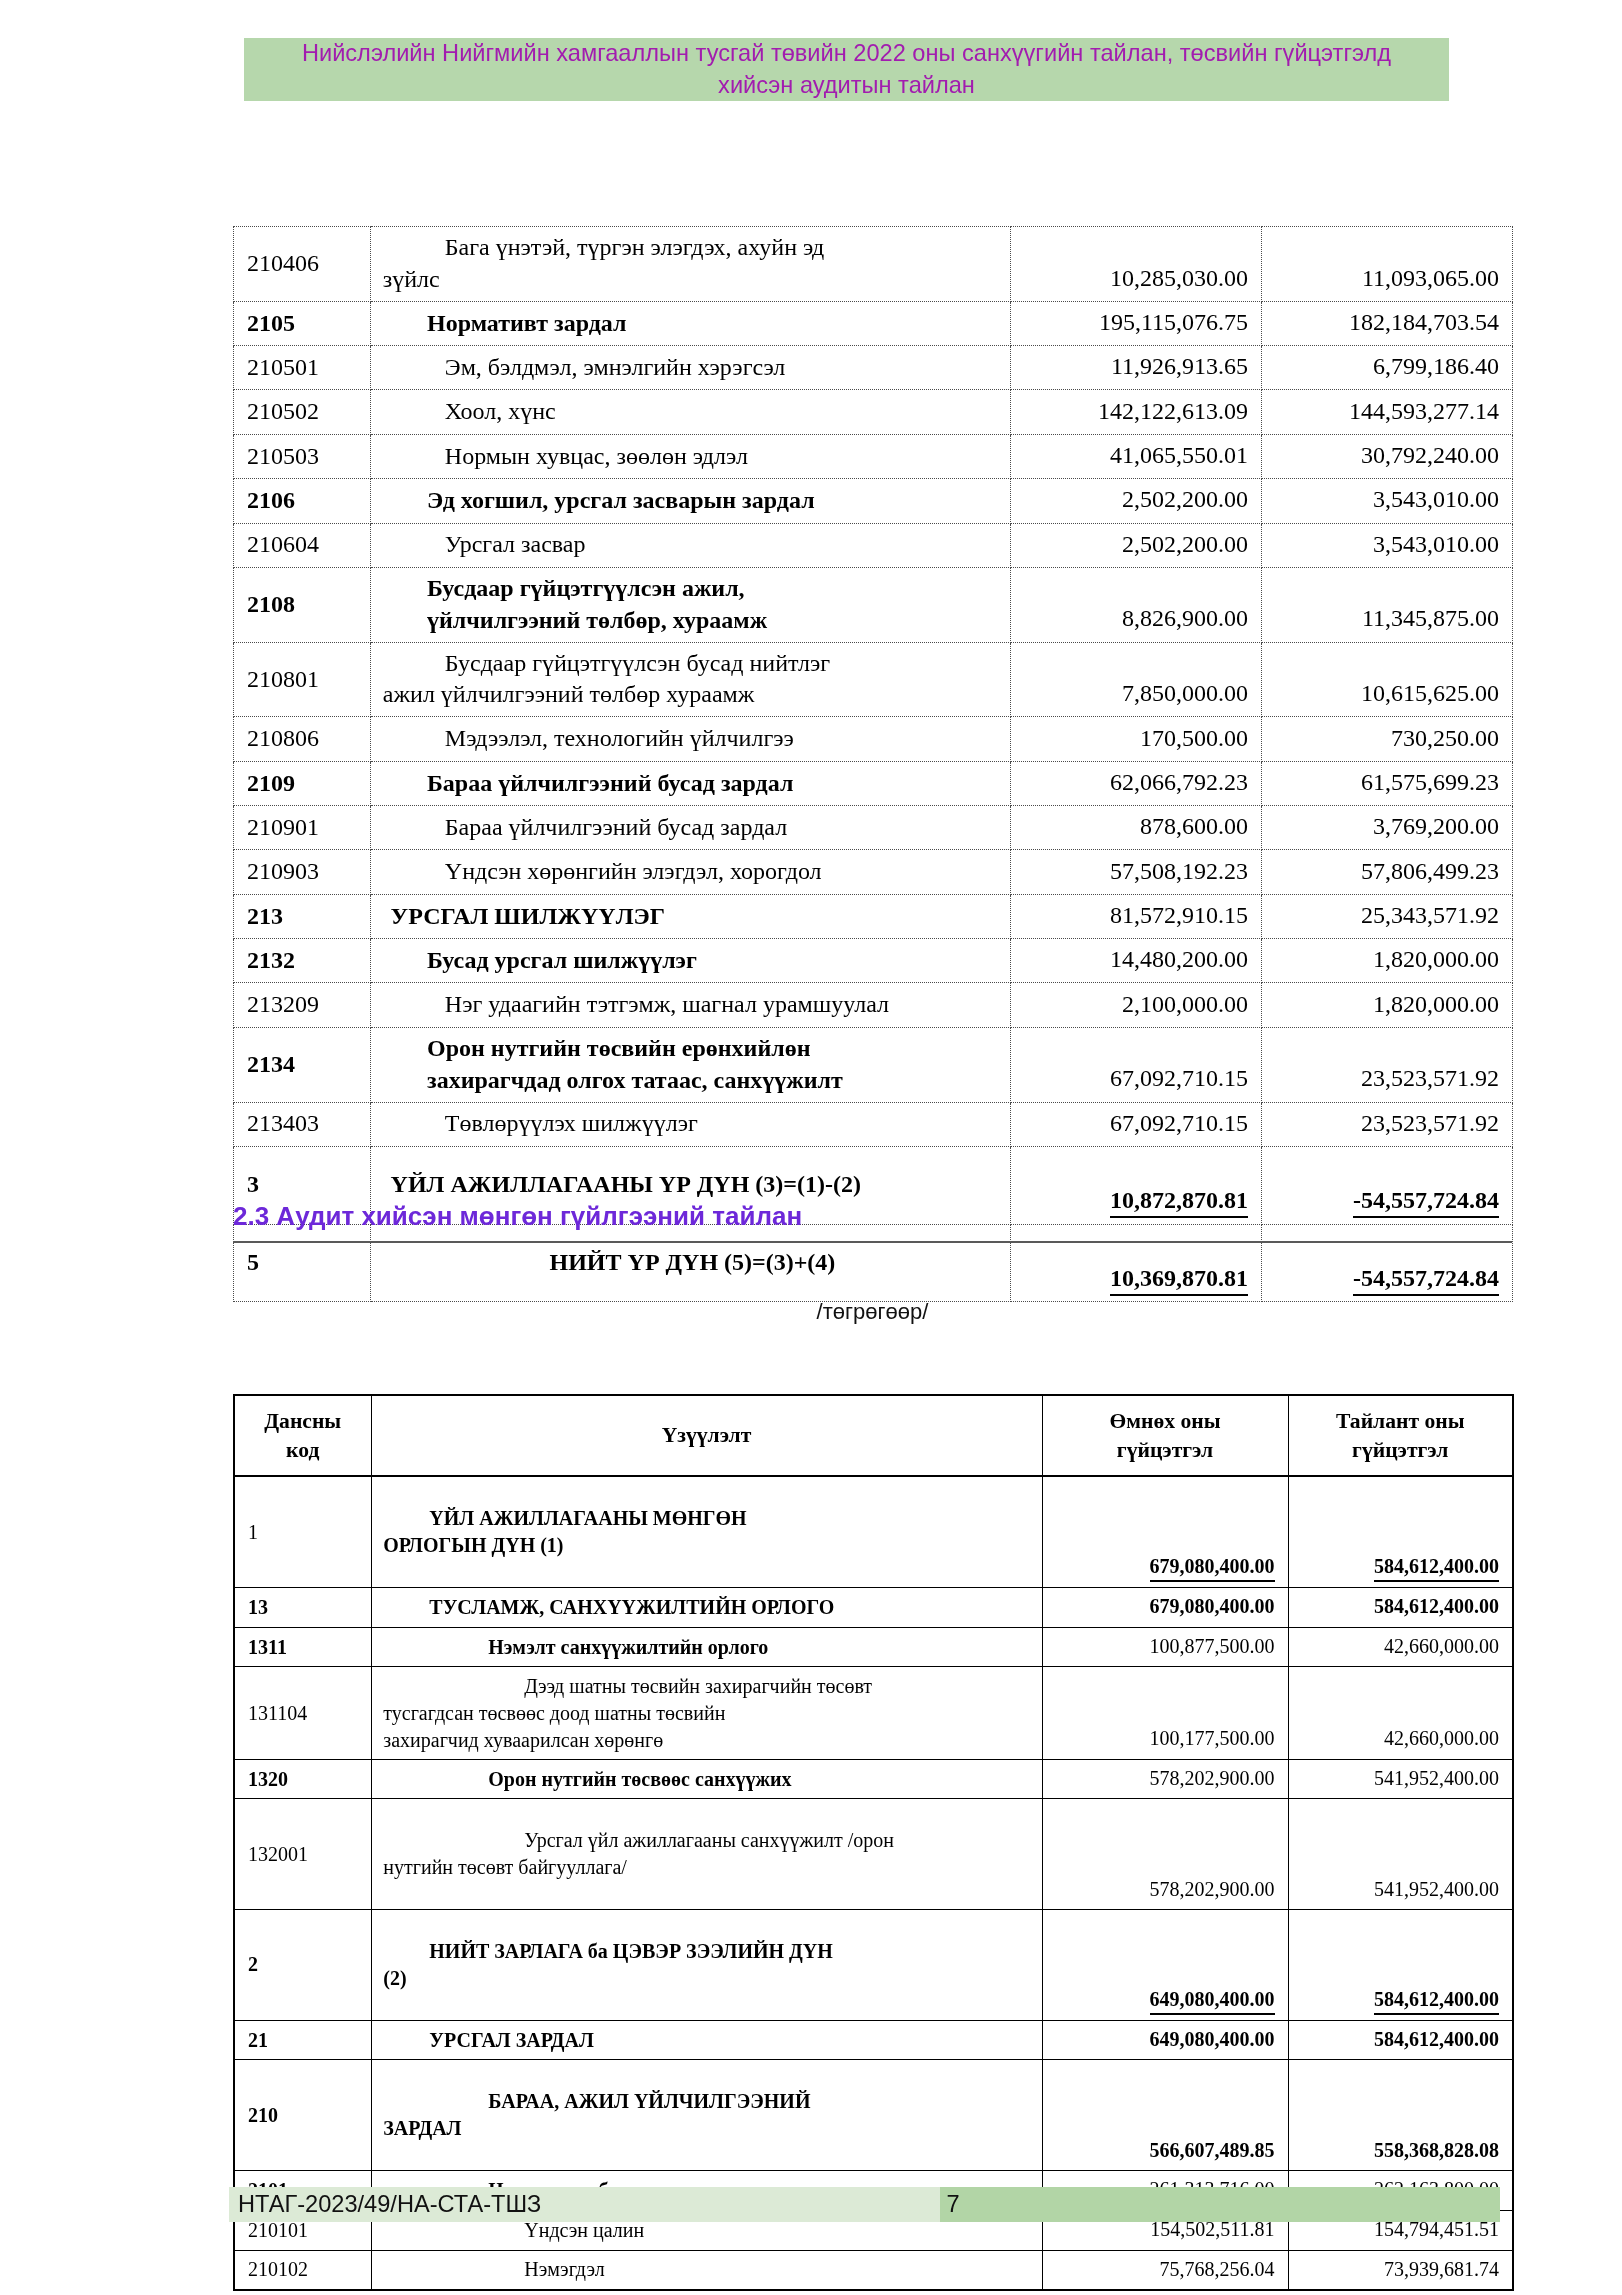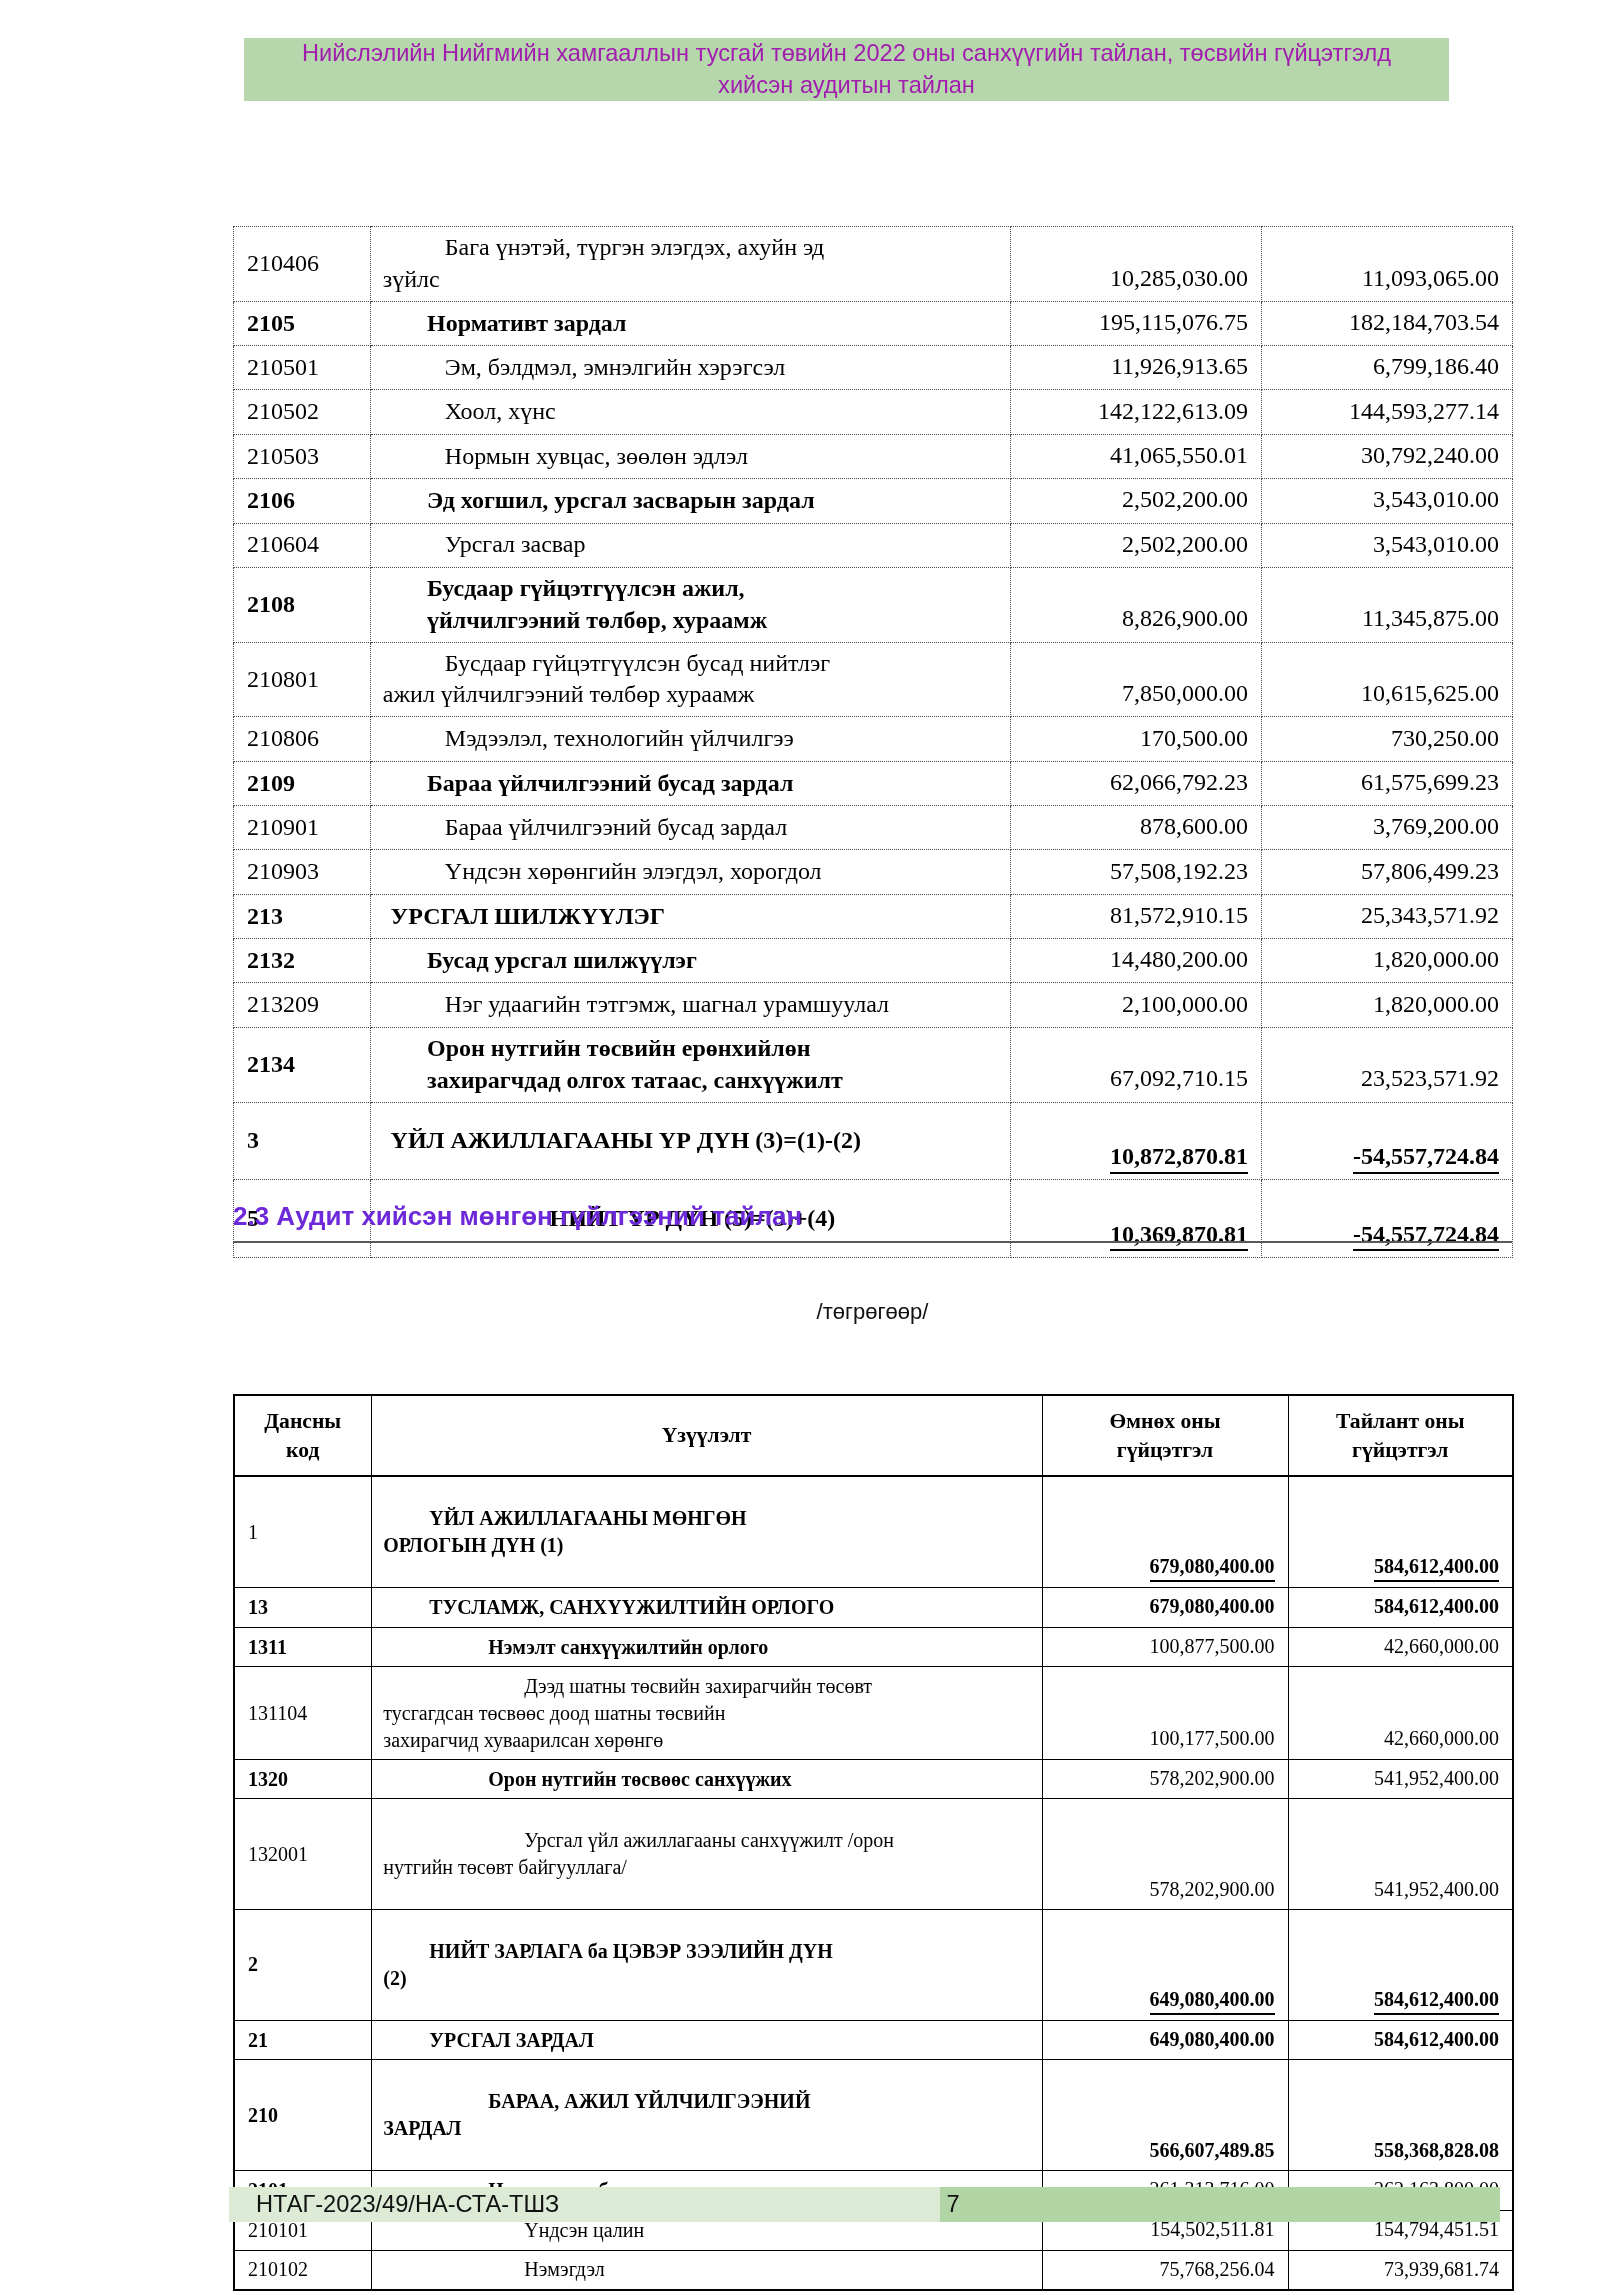--- a/index.html
+++ b/index.html
@@ -85,21 +85,21 @@
     position:absolute; left:229px; top:2187px;
     width:1271px; height:35px;
     display:flex;
     font-family:"Liberation Sans", sans-serif;
     font-size:23.6px; color:#111;
   }
   .footer-left{
     width:711px; height:100%;
     background:var(--footer-light);
     display:flex; align-items:center;
-    padding-left:27px; box-sizing:border-box;
+    padding-left:9px; box-sizing:border-box;
   }
   .footer-right{
     flex:1; height:100%;
     background:var(--footer-green);
     display:flex; align-items:center;
     padding-left:6.5px; box-sizing:border-box;
   }
 </style>
 </head>
 <body>
@@ -213,20 +213,26 @@
         <tr>
           <td class="code">213209</td>
           <td class="lab d2">Нэг удаагийн тэтгэмж, шагнал урамшуулал</td>
           <td class="val">2,100,000.00</td>
           <td class="val">1,820,000.00</td>
         </tr>
         <tr>
           <td class="code b">2134</td>
           <td class="lab d1 b">Орон нутгийн төсвийн ерөнхийлөн
 захирагчдад олгох татаас, санхүүжилт</td>
+          <td class="val">67,092,710.15</td>
+          <td class="val">23,523,571.92</td>
+        </tr>
+        <tr>
+          <td class="code">213403</td>
+          <td class="lab d2">Төвлөрүүлэх шилжүүлэг</td>
           <td class="val">67,092,710.15</td>
           <td class="val">23,523,571.92</td>
         </tr>
         <tr class="tall">
           <td class="code b">3</td>
           <td class="lab d0 b">ҮЙЛ АЖИЛЛАГААНЫ ҮР ДҮН (3)=(1)-(2)</td>
           <td class="val b"><span class="uln">10,872,870.81</span></td>
           <td class="val b"><span class="uln">-54,557,724.84</span></td>
         </tr>
         <tr class="tall">

